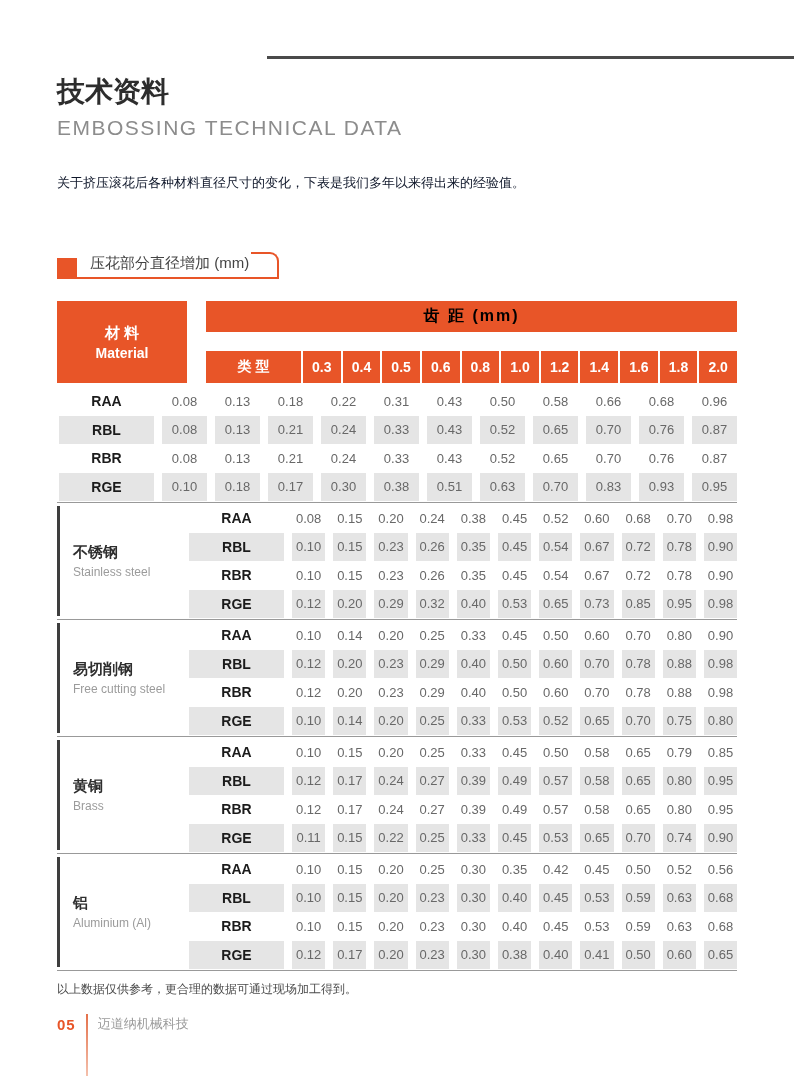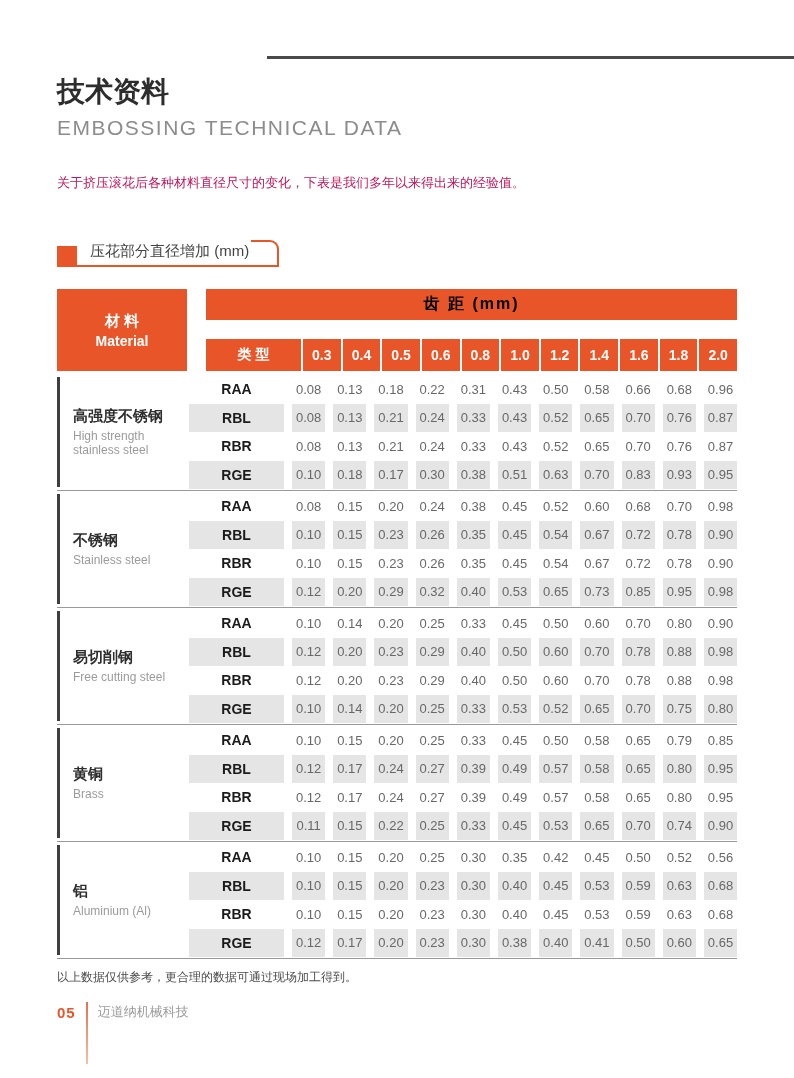--- a/index.html
+++ b/index.html
@@ -23,24 +23,24 @@
   .logo-text{font-size:38px;font-weight:bold;letter-spacing:1px;line-height:1;}
   .logo-horse{color:var(--orange);}
   .logo-tec{color:var(--blue);}
   .logo-cn{width:198px;font-size:19px;color:#4A4A4A;margin-top:3px;
     text-align:justify;text-align-last:justify;}
 
   
   .page-title{margin-top:30px;font-size:28px;font-weight:bold;color:#2D2D2D;}
   .page-subtitle{margin-top:5px;font-size:21px;color:#8C8C8C;letter-spacing:1.5px;}
 
-  .intro{margin-top:34px;font-size:13px;color:#be185d;}
+  .intro{margin-top:34px;font-size:13px;color:#0f172a;}
 
   
-  .section-tag{display:inline-flex;align-items:flex-end;margin-top:48px;justify-content:center;}
+  .section-tag{display:inline-flex;align-items:flex-end;margin-top:60px;justify-content:center;}
   .tag-square{width:20px;height:21px;background:var(--orange);}
   .tag-text{position:relative;font-size:15px;color:#444;padding:2px 30px 4px 13px;
     border-bottom:2px solid var(--orange);}
   .tag-text::after{content:"";position:absolute;top:0;right:0;width:26px;height:100%;
     border-top:2px solid var(--orange);border-right:2px solid var(--orange);
     border-top-right-radius:9px;}
 
   
   .data-table{width:680px;margin-top:18px;}
   .thead{display:grid;grid-template-columns:130px 1fr;grid-template-rows:31px 32px;gap:19px;}
@@ -115,24 +115,20 @@
             <div class="hcell">1.2</div>
             <div class="hcell">1.4</div>
             <div class="hcell">1.6</div>
             <div class="hcell">1.8</div>
             <div class="hcell">2.0</div>
           </div>
       </div>
       <div class="tbody" id="table-body">
 
       <div class="group">
-            <div class="mat-cell">
-              <div class="mat-cn">高强度不锈钢</div>
-              <div class="mat-en">High strength stainless steel</div>
-            </div>
             <div class="rows">
               <div class="row">
                 <div class="cell type">RAA</div>
                 <div class="cell val">0.08</div>
                 <div class="cell val">0.13</div>
                 <div class="cell val">0.18</div>
                 <div class="cell val">0.22</div>
                 <div class="cell val">0.31</div>
                 <div class="cell val">0.43</div>
                 <div class="cell val">0.50</div>

